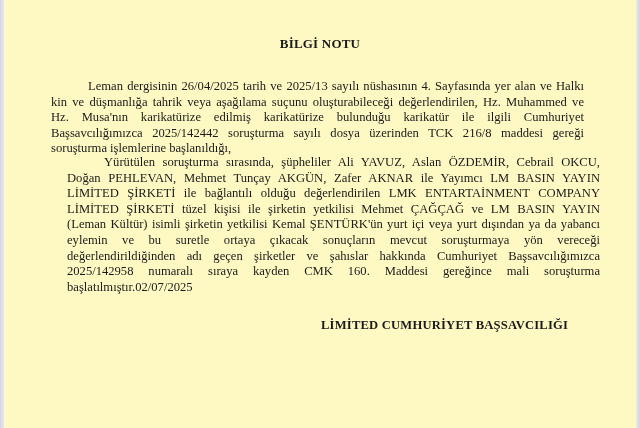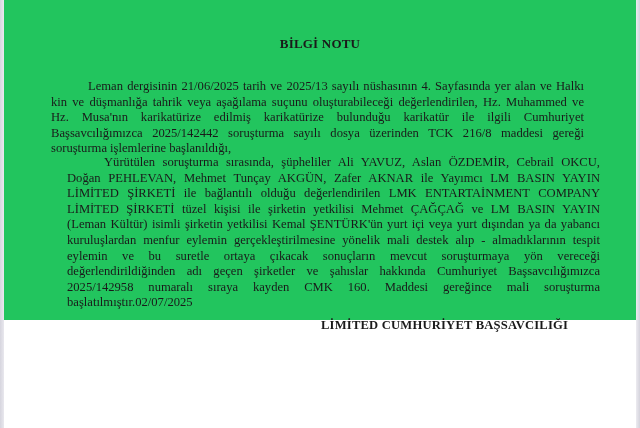--- a/index.html
+++ b/index.html
@@ -6,22 +6,22 @@
       margin: 0;
       padding: 0;
       width: 640px;
       height: 428px;
       overflow: hidden;
       background: #ffffff;
     }
     .page {
       position: relative;
       width: 640px;
-      height: 320px;
-      background: #22c55e;
+      height: 428px;
+      background: #fef9c3;
       font-family: "Liberation Serif", "DejaVu Serif", serif;
       color: #1a1a1a;
     }
     .edge-left {
       position: absolute;
       left: 0; top: 0;
       width: 4px; height: 428px;
       background: linear-gradient(to right, #d6d5de, #e9e8ee);
     }
     .edge-right {
@@ -71,34 +71,33 @@
 </head>
 <body>
 
 <div class="page">
   <div class="edge-left"></div>
   <div class="edge-right"></div>
 
   <div class="title">BİLGİ NOTU</div>
 
   <div class="body-text p1">
-    <span class="line indent">Leman dergisinin 21/06/2025 tarih ve 2025/13 sayılı nüshasının 4. Sayfasında yer alan ve Halkı</span>
+    <span class="line indent">Leman dergisinin 26/04/2025 tarih ve 2025/13 sayılı nüshasının 4. Sayfasında yer alan ve Halkı</span>
     <span class="line">kin ve düşmanlığa tahrik veya aşağılama suçunu oluşturabileceği değerlendirilen, Hz. Muhammed ve</span>
     <span class="line">Hz. Musa'nın karikatürize edilmiş karikatürize bulunduğu karikatür ile ilgili Cumhuriyet</span>
     <span class="line">Başsavcılığımızca 2025/142442 soruşturma sayılı dosya üzerinden TCK 216/8 maddesi gereği</span>
     <span class="line last">soruşturma işlemlerine başlanıldığı,</span>
   </div>
 
   <div class="body-text p2">
     <span class="line indent">Yürütülen soruşturma sırasında, şüpheliler Ali YAVUZ, Aslan ÖZDEMİR, Cebrail OKCU,</span>
     <span class="line">Doğan PEHLEVAN, Mehmet Tunçay AKGÜN, Zafer AKNAR ile Yayımcı LM BASIN YAYIN</span>
     <span class="line">LİMİTED ŞİRKETİ ile bağlantılı olduğu değerlendirilen LMK ENTARTAİNMENT COMPANY</span>
     <span class="line">LİMİTED ŞİRKETİ tüzel kişisi ile şirketin yetkilisi Mehmet ÇAĞÇAĞ ve LM BASIN YAYIN</span>
     <span class="line">(Leman Kültür) isimli şirketin yetkilisi Kemal ŞENTÜRK'ün yurt içi veya yurt dışından ya da yabancı</span>
-    <span class="line">kuruluşlardan menfur eylemin gerçekleştirilmesine yönelik mali destek alıp - almadıklarının tespit</span>
     <span class="line">eylemin ve bu suretle ortaya çıkacak sonuçların mevcut soruşturmaya yön vereceği</span>
     <span class="line">değerlendirildiğinden adı geçen şirketler ve şahıslar hakkında Cumhuriyet Başsavcılığımızca</span>
     <span class="line">2025/142958 numaralı sıraya kayden CMK 160. Maddesi gereğince mali soruşturma</span>
     <span class="line last">başlatılmıştır.02/07/2025</span>
   </div>
 
   <div class="signature">LİMİTED CUMHURİYET BAŞSAVCILIĞI</div>
 </div>
 
 </body></html>

